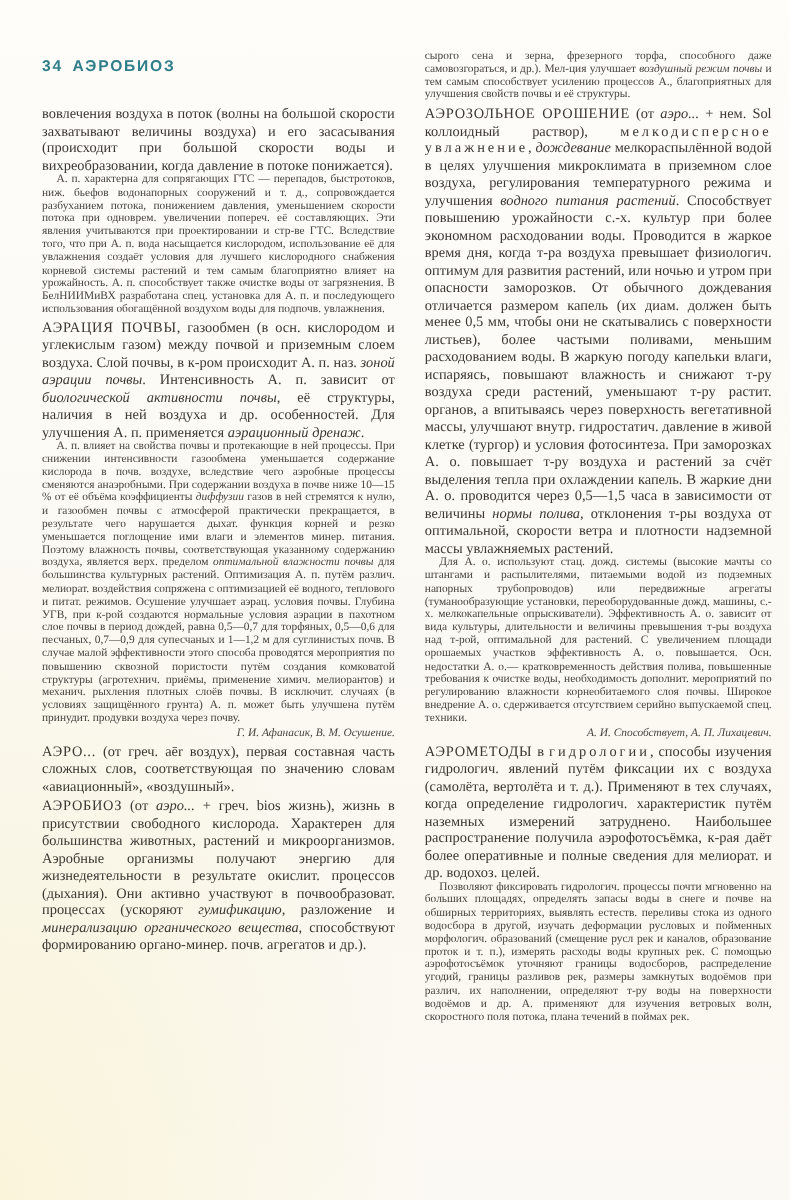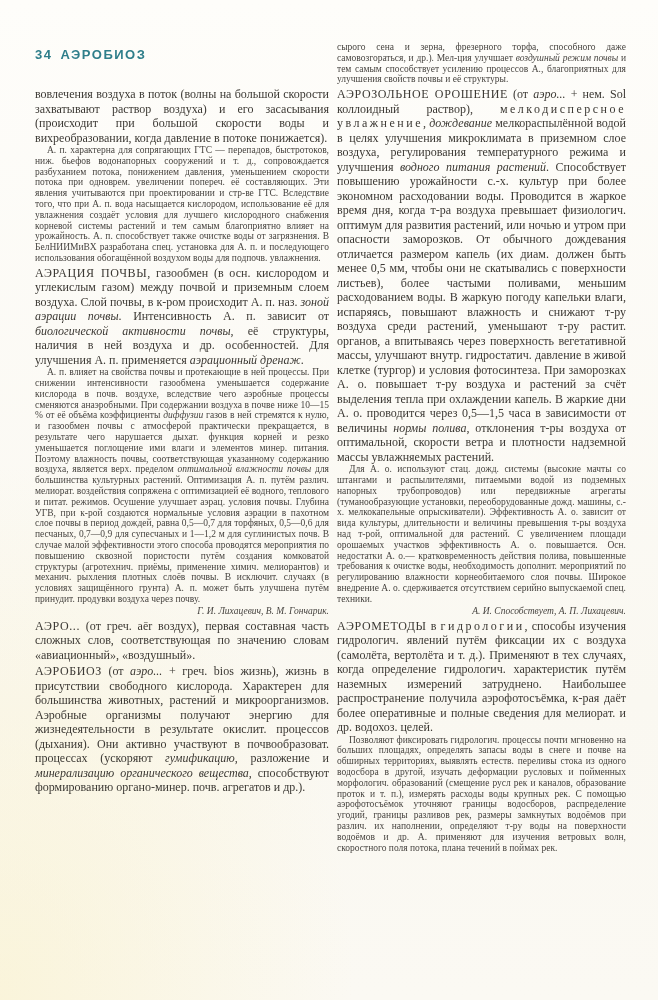--- a/index.html
+++ b/index.html
@@ -9,21 +9,21 @@
   }
   .page{
     position:relative;width:658px;height:1000px;overflow:hidden;
     background:
       radial-gradient(ellipse at 0% 100%, rgba(249,240,198,0.55), rgba(249,240,198,0) 38%),
       linear-gradient(180deg,#fefdfa 0%,#faf8f1 70%,#fbf9f3 100%);
     color:#3b3833;
   }
   .col{position:absolute;text-align:justify;}
   .col-left{left:35px;top:47px;width:294px;}
-  .col-right{left:337px;top:42px;width:289px;}
+  .col-right{left:354px;top:42px;width:289px;}
   .header-row{
     font-family:"Liberation Sans","DejaVu Sans",sans-serif;
     font-weight:bold;font-size:13px;letter-spacing:1.5px;
     margin-bottom:25px;text-align:left;
   }
   .para{margin:0;padding:0;}
   .k-body{font-size:12px;line-height:14.5px;}
   .k-body.entry{margin-top:2px;}
   .k-petit{font-size:9.5px;line-height:10.8px;color:#474440;}
   .k-sign{font-size:9.5px;line-height:12px;font-style:italic;text-align:right;color:#474440;}
@@ -36,25 +36,25 @@
 </style>
 </head>
 <body>
 
 <div class="page">
 
   <div class="col col-left">
     <div class="header-row" style="color: rgb(47, 126, 138);">
       <span class="pagenum">34</span><span>АЭРОБИОЗ</span>
     </div>
-  <p class="para k-body"><span class="s-n">вовлечения воздуха в поток (волны на большой скорости захватывают раствор воздуха) и его засасывания (происходит при большой скорости воды и вихреобразовании, когда давление в потоке понижается).</span></p>
+  <p class="para k-body"><span class="s-n">вовлечения воздуха в поток (волны на большой скорости захватывают величины воздуха) и его засасывания (происходит при большой скорости воды и вихреобразовании, когда давление в потоке понижается).</span></p>
       <p class="para k-petit indent"><span class="s-n">А. п. характерна для сопрягающих ГТС — перепадов, быстротоков, ниж. бьефов водонапорных сооружений и т. д., сопровождается разбуханием потока, понижением давления, уменьшением скорости потока при одноврем. увеличении попереч. её составляющих. Эти явления учитываются при проектировании и стр-ве ГТС. Вследствие того, что при А. п. вода насыщается кислородом, использование её для увлажнения создаёт условия для лучшего кислородного снабжения корневой системы растений и тем самым благоприятно влияет на урожайность. А. п. способствует также очистке воды от загрязнения. В БелНИИМиВХ разработана спец. установка для А. п. и последующего использования обогащённой воздухом воды для подпочв. увлажнения.</span></p>
       <p class="para k-body entry"><span class="s-b">АЭРАЦИЯ ПОЧВЫ</span><span class="s-n">, газообмен (в осн. кислородом и углекислым газом) между почвой и приземным слоем воздуха. Слой почвы, в к-ром происходит А. п. наз. </span><span class="s-i">зоной аэрации почвы</span><span class="s-n">. Интенсивность А. п. зависит от </span><span class="s-i">биологической активности почвы</span><span class="s-n">, её структуры, наличия в ней воздуха и др. особенностей. Для улучшения А. п. применяется </span><span class="s-i">аэрационный дренаж</span><span class="s-n">.</span></p>
       <p class="para k-petit indent"><span class="s-n">А. п. влияет на свойства почвы и протекающие в ней процессы. При снижении интенсивности газообмена уменьшается содержание кислорода в почв. воздухе, вследствие чего аэробные процессы сменяются анаэробными. При содержании воздуха в почве ниже 10—15 % от её объёма коэффициенты </span><span class="s-i">диффузии</span><span class="s-n"> газов в ней стремятся к нулю, и газообмен почвы с атмосферой практически прекращается, в результате чего нарушается дыхат. функция корней и резко уменьшается поглощение ими влаги и элементов минер. питания. Поэтому влажность почвы, соответствующая указанному содержанию воздуха, является верх. пределом </span><span class="s-i">оптимальной влажности почвы</span><span class="s-n"> для большинства культурных растений. Оптимизация А. п. путём различ. мелиорат. воздействия сопряжена с оптимизацией её водного, теплового и питат. режимов. Осушение улучшает аэрац. условия почвы. Глубина УГВ, при к-рой создаются нормальные условия аэрации в пахотном слое почвы в период дождей, равна 0,5—0,7 для торфяных, 0,5—0,6 для песчаных, 0,7—0,9 для супесчаных и 1—1,2 м для суглинистых почв. В случае малой эффективности этого способа проводятся мероприятия по повышению сквозной пористости путём создания комковатой структуры (агротехнич. приёмы, применение химич. мелиорантов) и механич. рыхления плотных слоёв почвы. В исключит. случаях (в условиях защищённого грунта) А. п. может быть улучшена путём принудит. продувки воздуха через почву.</span></p>
-      <p class="para k-sign"><span class="s-i">Г. И. Лихацевич, В. М. Гончарик.</span></p>
+      <p class="para k-sign"><span class="s-i">Г. И. Афанасик, В. М. Осушение.</span></p>
       <p class="para k-body entry"><span class="s-b">АЭРО...</span><span class="s-n"> (от греч. aēr воздух), первая составная часть сложных слов, соответствующая по значению словам «авиационный», «воздушный».</span></p>
       <p class="para k-body entry"><span class="s-b">АЭРОБИОЗ</span><span class="s-n"> (от </span><span class="s-i">аэро...</span><span class="s-n"> + греч. bios жизнь), жизнь в присутствии свободного кислорода. Характерен для большинства животных, растений и микроорганизмов. Аэробные организмы получают энергию для жизнедеятельности в результате окислит. процессов (дыхания). Они активно участвуют в почвообразоват. процессах (ускоряют </span><span class="s-i">гумификацию</span><span class="s-n">, разложение и </span><span class="s-i">минерализацию органического вещества</span><span class="s-n">, способствуют формированию органо-минер. почв. агрегатов и др.).</span></p>
     </div>
 
   <div class="col col-right">
       <p class="para k-petit"><span class="s-n">сырого сена и зерна, фрезерного торфа, способного даже самовозгораться, и др.). Мел-ция улучшает </span><span class="s-i">воздушный режим почвы</span><span class="s-n"> и тем самым способствует усилению процессов А., благоприятных для улучшения свойств почвы и её структуры.</span></p>
       <p class="para k-body entry"><span class="s-b">АЭРОЗОЛЬНОЕ ОРОШЕНИЕ</span><span class="s-n"> (от </span><span class="s-i">аэро...</span><span class="s-n"> + нем. Sol коллоидный раствор), </span><span class="s-sp">мелкодисперсное увлажнение</span><span class="s-n">, </span><span class="s-i">дождевание</span><span class="s-n"> мелкораспылённой водой в целях улучшения микроклимата в приземном слое воздуха, регулирования температурного режима и улучшения </span><span class="s-i">водного питания растений</span><span class="s-n">. Способствует повышению урожайности с.-х. культур при более экономном расходовании воды. Проводится в жаркое время дня, когда т-ра воздуха превышает физиологич. оптимум для развития растений, или ночью и утром при опасности заморозков. От обычного дождевания отличается размером капель (их диам. должен быть менее 0,5 мм, чтобы они не скатывались с поверхности листьев), более частыми поливами, меньшим расходованием воды. В жаркую погоду капельки влаги, испаряясь, повышают влажность и снижают т-ру воздуха среди растений, уменьшают т-ру растит. органов, а впитываясь через поверхность вегетативной массы, улучшают внутр. гидростатич. давление в живой клетке (тургор) и условия фотосинтеза. При заморозках А. о. повышает т-ру воздуха и растений за счёт выделения тепла при охлаждении капель. В жаркие дни А. о. проводится через 0,5—1,5 часа в зависимости от величины </span><span class="s-i">нормы полива</span><span class="s-n">, отклонения т-ры воздуха от оптимальной, скорости ветра и плотности надземной массы увлажняемых растений.</span></p>
       <p class="para k-petit indent"><span class="s-n">Для А. о. используют стац. дожд. системы (высокие мачты со штангами и распылителями, питаемыми водой из подземных напорных трубопроводов) или передвижные агрегаты (туманообразующие установки, переоборудованные дожд. машины, с.-х. мелкокапельные опрыскиватели). Эффективность А. о. зависит от вида культуры, длительности и величины превышения т-ры воздуха над т-рой, оптимальной для растений. С увеличением площади орошаемых участков эффективность А. о. повышается. Осн. недостатки А. о.— кратковременность действия полива, повышенные требования к очистке воды, необходимость дополнит. мероприятий по регулированию влажности корнеобитаемого слоя почвы. Широкое внедрение А. о. сдерживается отсутствием серийно выпускаемой спец. техники.</span></p>
       <p class="para k-sign"><span class="s-i">А. И. Способствует, А. П. Лихацевич.</span></p>
       <p class="para k-body entry"><span class="s-b">АЭРОМЕТОДЫ</span><span class="s-n"> в </span><span class="s-sp">гидрологии</span><span class="s-n">, способы изучения гидрологич. явлений путём фиксации их с воздуха (самолёта, вертолёта и т. д.). Применяют в тех случаях, когда определение гидрологич. характеристик путём наземных измерений затруднено. Наибольшее распространение получила аэрофотосъёмка, к-рая даёт более оперативные и полные сведения для мелиорат. и др. водохоз. целей.</span></p>

